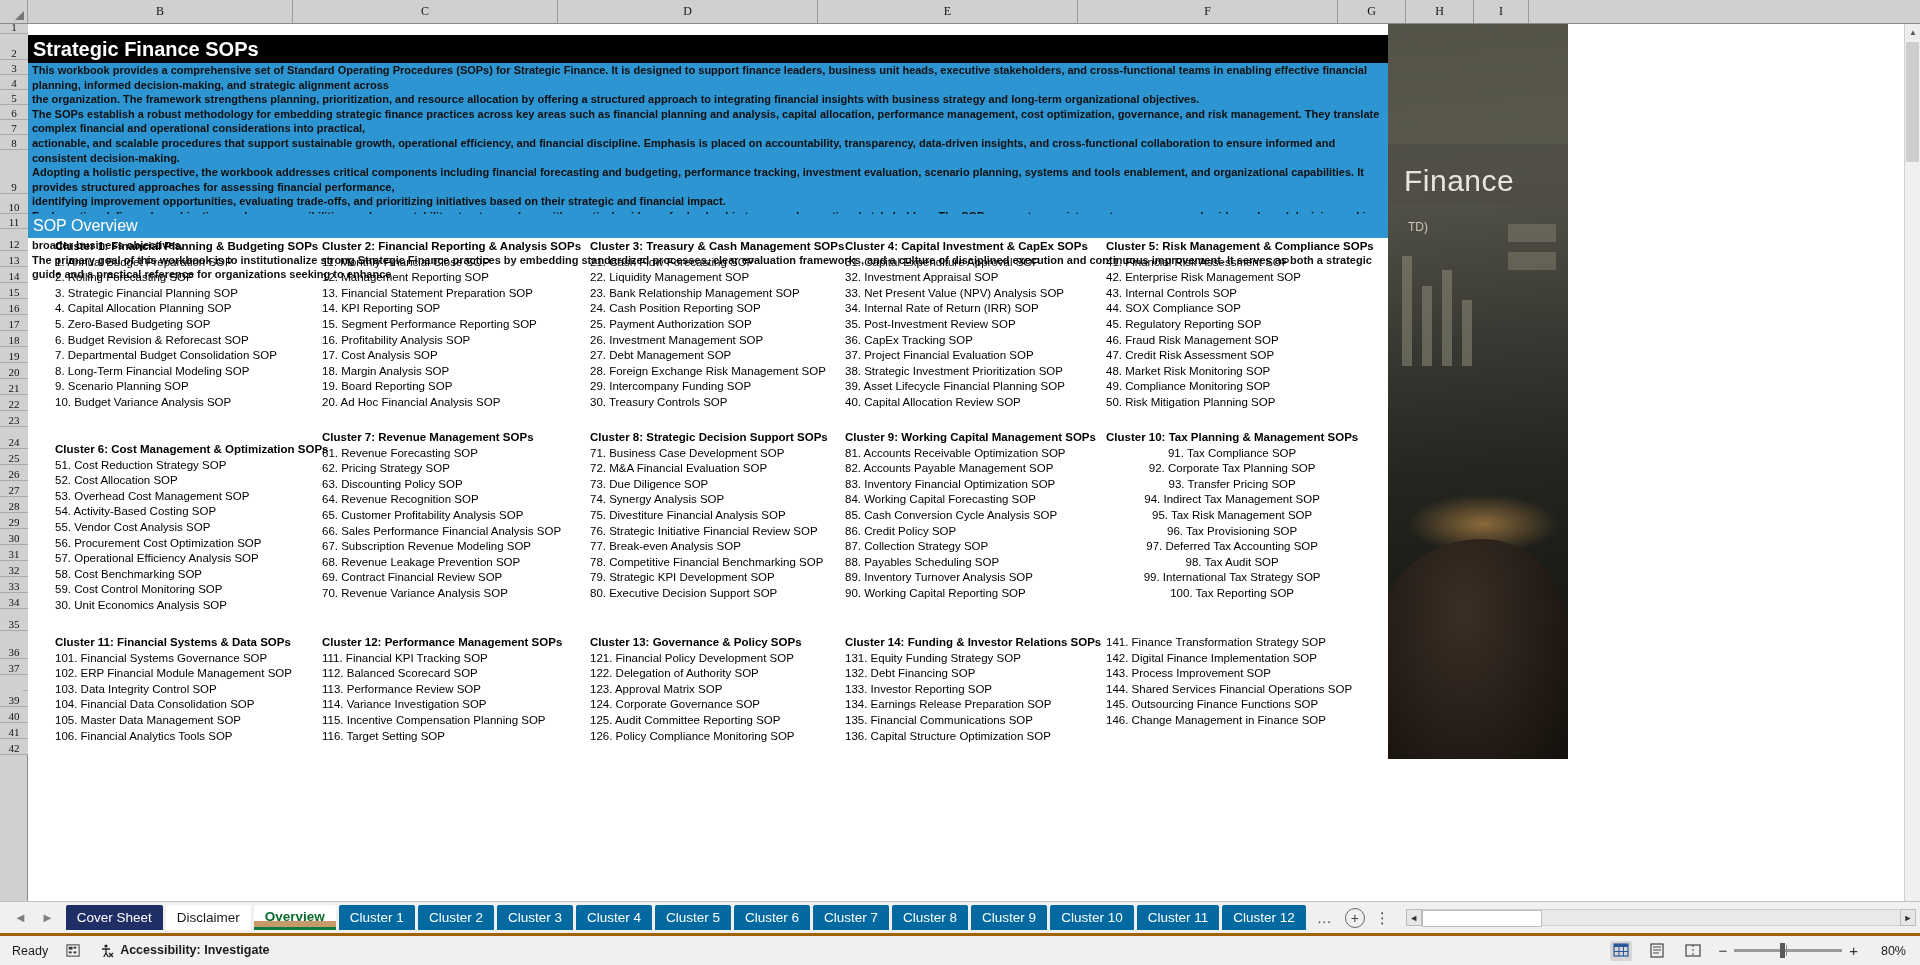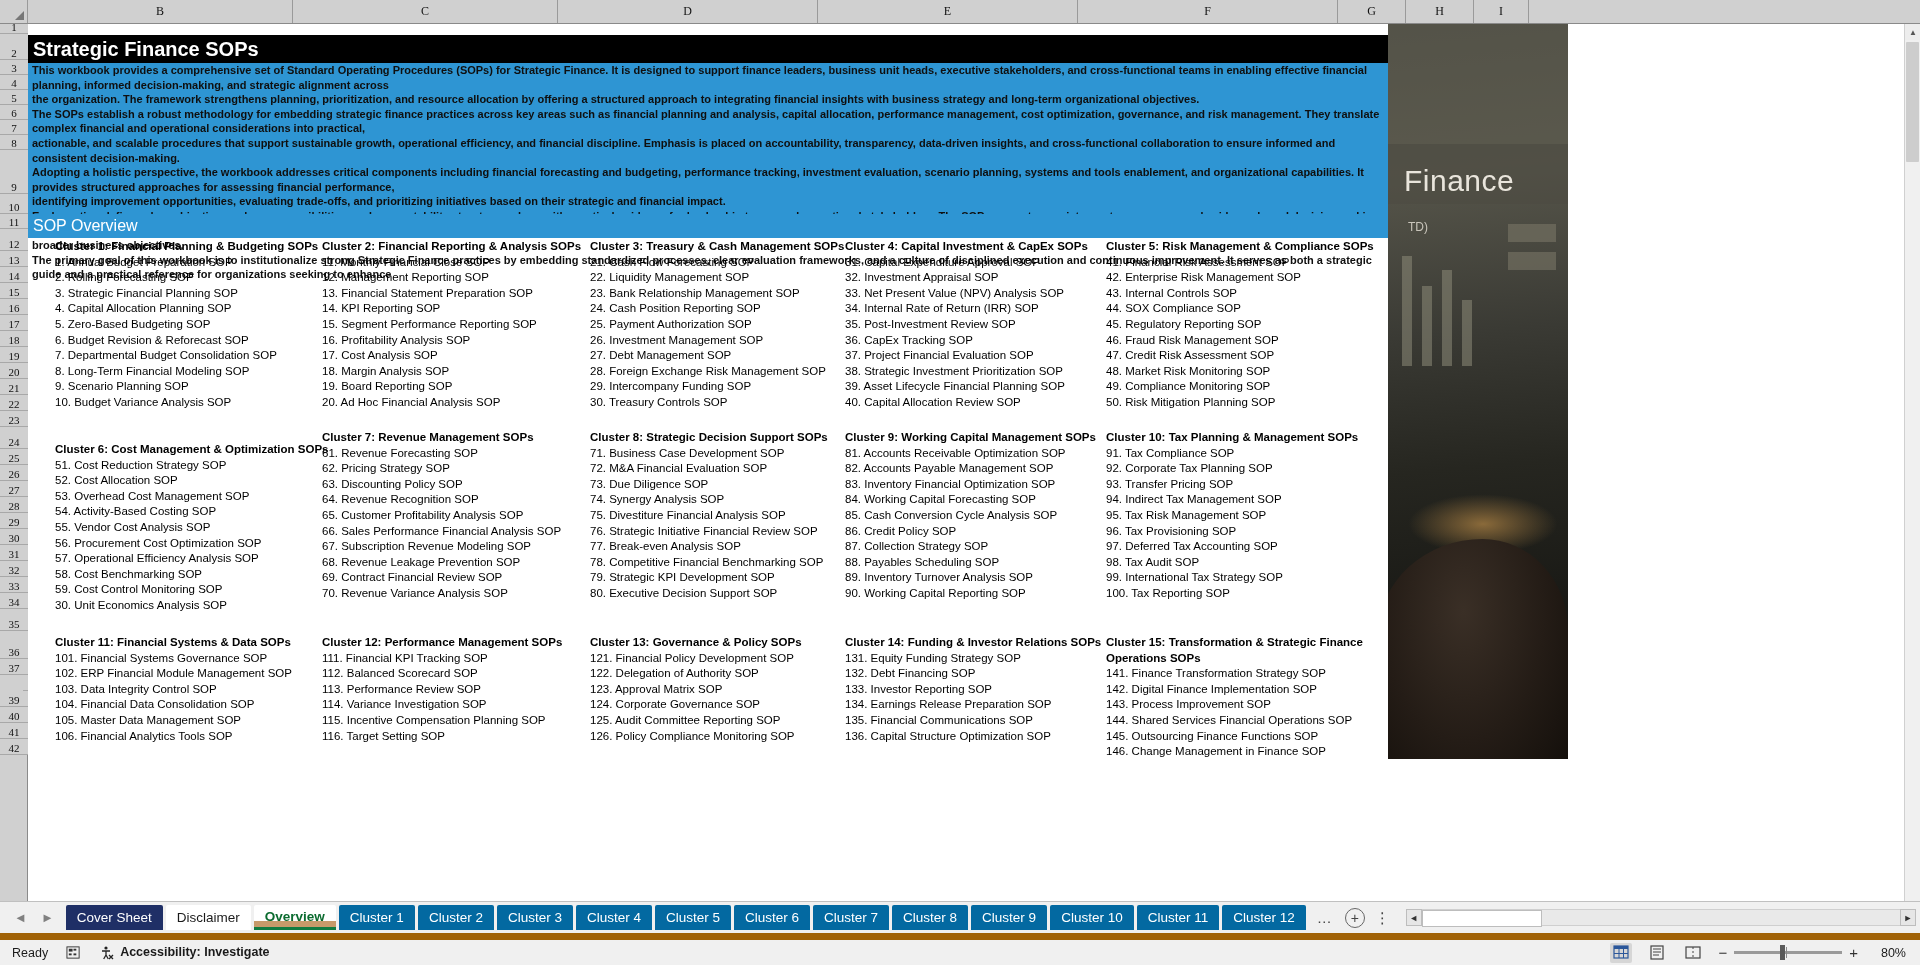--- a/index.html
+++ b/index.html
@@ -154,21 +154,21 @@
   .hs-btn {
     width:16px;height:17px;background:#e6e6e6;border:1px solid #bdbdbd;
     display:flex;align-items:center;justify-content:center;font-size:9px;color:#333;
   }
   .hs-track { flex:1; height:17px; background:#e9e9e9; border-top:1px solid #cfcfcf; border-bottom:1px solid #cfcfcf; position:relative;}
   .hs-thumb { position:absolute; left:0; top:0; height:17px; width:120px; background:#ffffff; border:1px solid #bdbdbd; }
 
   
   .statusbar {
     position:absolute; left:0; top:933px; width:1920px; height:32px;
-    background:#f0f0f0; border-top:7px solid #a16207;
+    background:#f0f0f0; border-top:3px solid #a16207;
     display:flex; align-items:center; font-size:12.5px; color:#1a1a1a;
   }
   .sb-left { display:flex; align-items:center; gap:18px; padding-left:12px; }
   .sb-right { margin-left:auto; display:flex; align-items:center; gap:14px; padding-right:14px; }
   .view-btn { width:22px;height:20px; display:flex;align-items:center;justify-content:center; }
   .view-btn.sel { background:#d6d6d6; border-radius:2px; }
   .zoom-slider { display:flex; align-items:center; gap:7px; }
   .zs-track { width:108px; height:3px; background:#9a9a9a; position:relative; }
   .zs-thumb { position:absolute; left:46px; top:-6px; width:5px; height:15px; background:#5a5a5a; }
   .zs-mid { position:absolute; left:52px; top:-4px; width:1px; height:11px; background:#8a8a8a; }
@@ -397,21 +397,21 @@
             <div class="cluster-item">82. Accounts Payable Management SOP</div>
             <div class="cluster-item">83. Inventory Financial Optimization SOP</div>
             <div class="cluster-item">84. Working Capital Forecasting SOP</div>
             <div class="cluster-item">85. Cash Conversion Cycle Analysis SOP</div>
             <div class="cluster-item">86. Credit Policy SOP</div>
             <div class="cluster-item">87. Collection Strategy SOP</div>
             <div class="cluster-item">88. Payables Scheduling SOP</div>
             <div class="cluster-item">89. Inventory Turnover Analysis SOP</div>
             <div class="cluster-item">90. Working Capital Reporting SOP</div>
           </div>
-          <div class="cluster-col" style="left: 1078px;">
+          <div class="cluster-col" style="left: 1078px; text-align: center;">
             <div class="cluster-title">Cluster 10: Tax Planning &amp; Management SOPs</div>
             <div class="cluster-item">91. Tax Compliance SOP</div>
             <div class="cluster-item">92. Corporate Tax Planning SOP</div>
             <div class="cluster-item">93. Transfer Pricing SOP</div>
             <div class="cluster-item">94. Indirect Tax Management SOP</div>
             <div class="cluster-item">95. Tax Risk Management SOP</div>
             <div class="cluster-item">96. Tax Provisioning SOP</div>
             <div class="cluster-item">97. Deferred Tax Accounting SOP</div>
             <div class="cluster-item">98. Tax Audit SOP</div>
             <div class="cluster-item">99. International Tax Strategy SOP</div>
@@ -449,21 +449,20 @@
           <div class="cluster-col" style="left: 817px;">
             <div class="cluster-title">Cluster 14: Funding &amp; Investor Relations SOPs</div>
             <div class="cluster-item">131. Equity Funding Strategy SOP</div>
             <div class="cluster-item">132. Debt Financing SOP</div>
             <div class="cluster-item">133. Investor Reporting SOP</div>
             <div class="cluster-item">134. Earnings Release Preparation SOP</div>
             <div class="cluster-item">135. Financial Communications SOP</div>
             <div class="cluster-item">136. Capital Structure Optimization SOP</div>
           </div>
           <div class="cluster-col" style="left: 1078px;">
-            <div class="cluster-title wrap">Cluster 15: Transformation &amp; Strategic Finance Operations SOPs</div>
             <div class="cluster-item">141. Finance Transformation Strategy SOP</div>
             <div class="cluster-item">142. Digital Finance Implementation SOP</div>
             <div class="cluster-item">143. Process Improvement SOP</div>
             <div class="cluster-item">144. Shared Services Financial Operations SOP</div>
             <div class="cluster-item">145. Outsourcing Finance Functions SOP</div>
             <div class="cluster-item">146. Change Management in Finance SOP</div>
           </div>
         </div>
       </div>
   </div>

